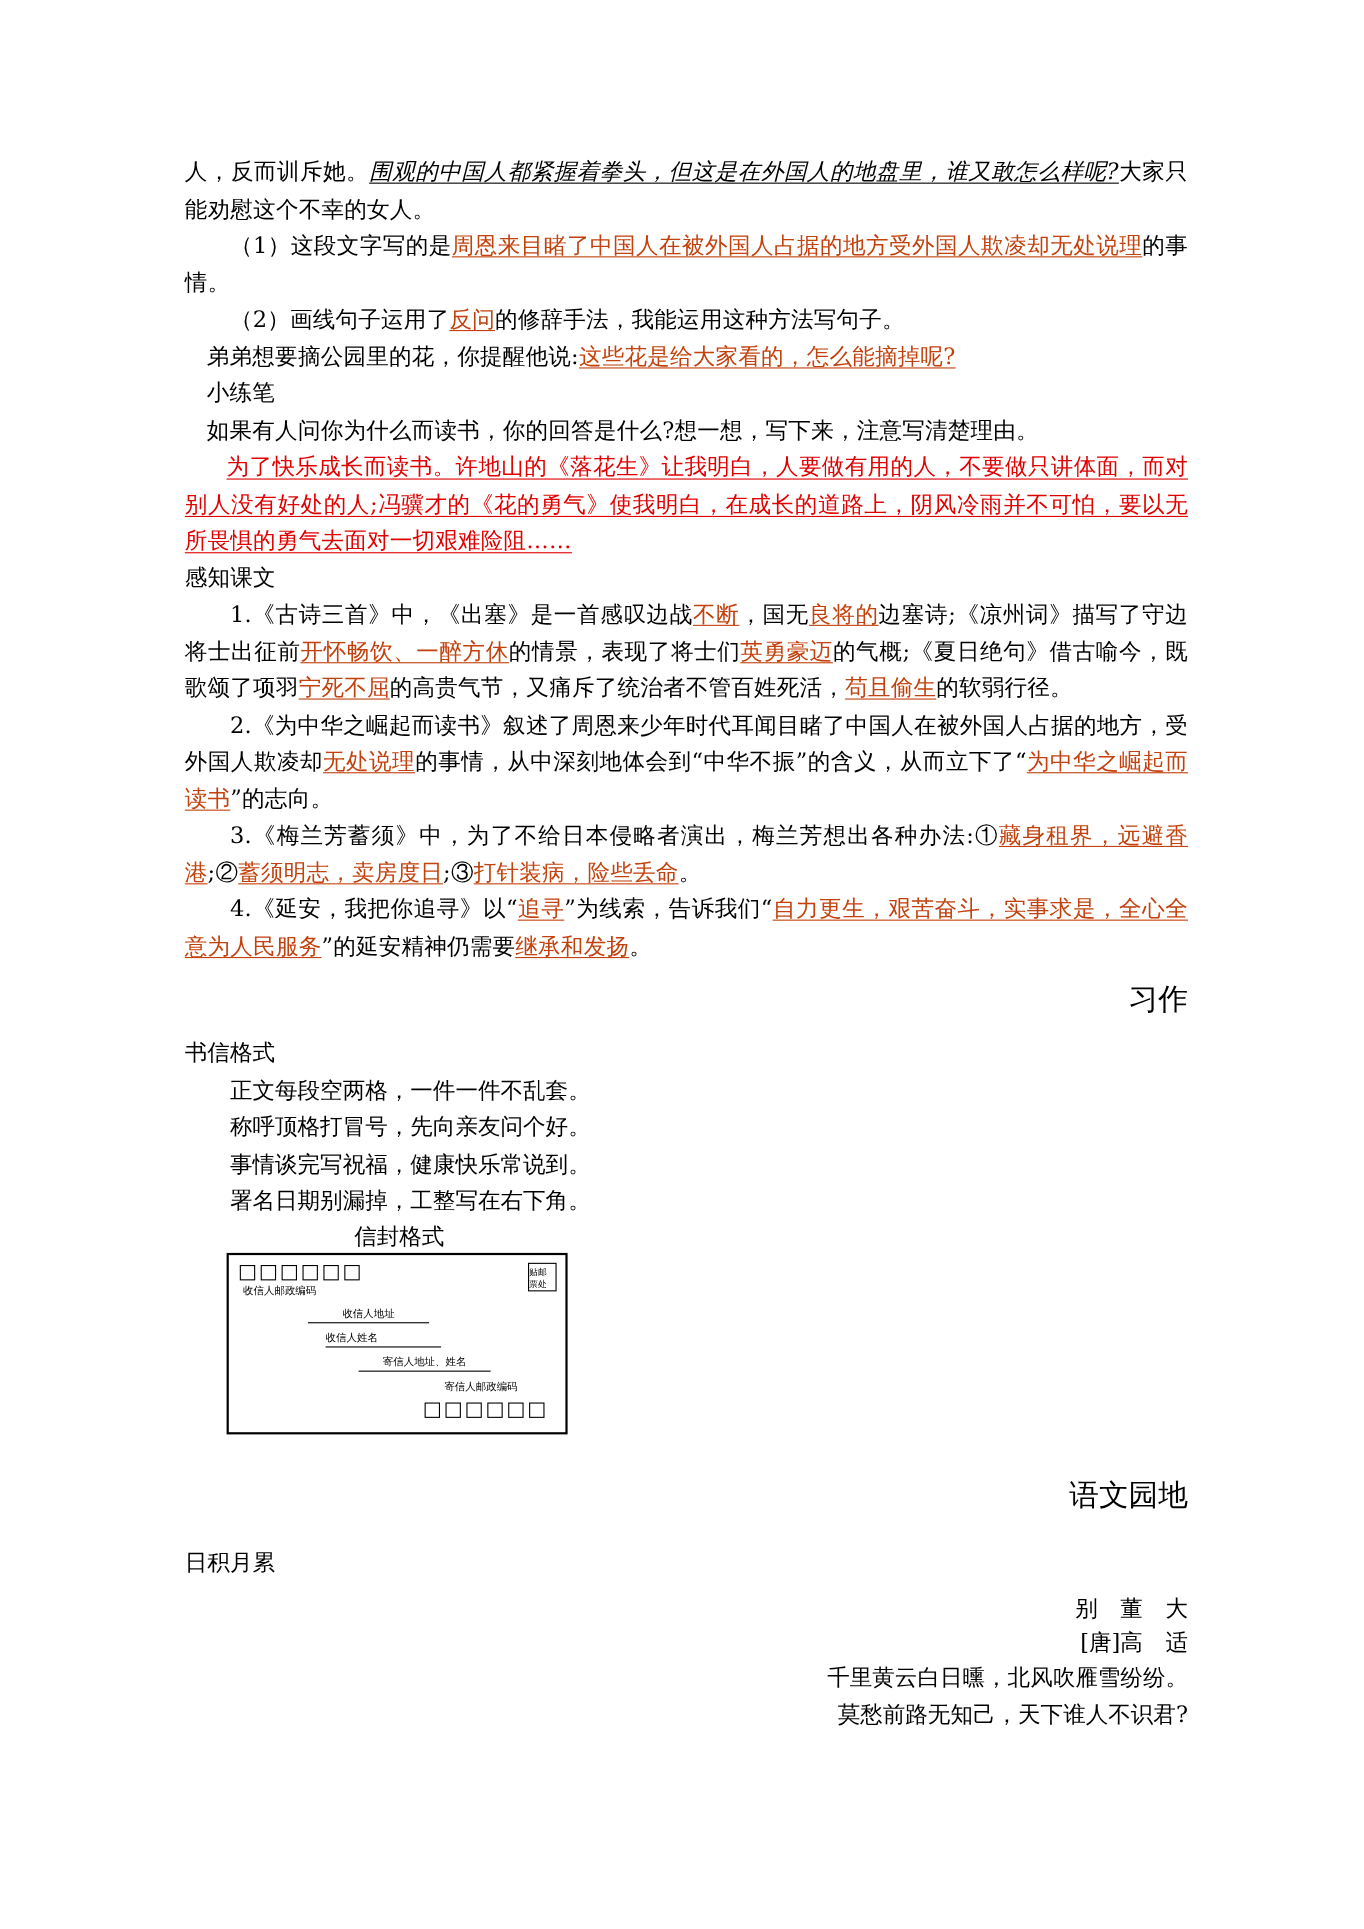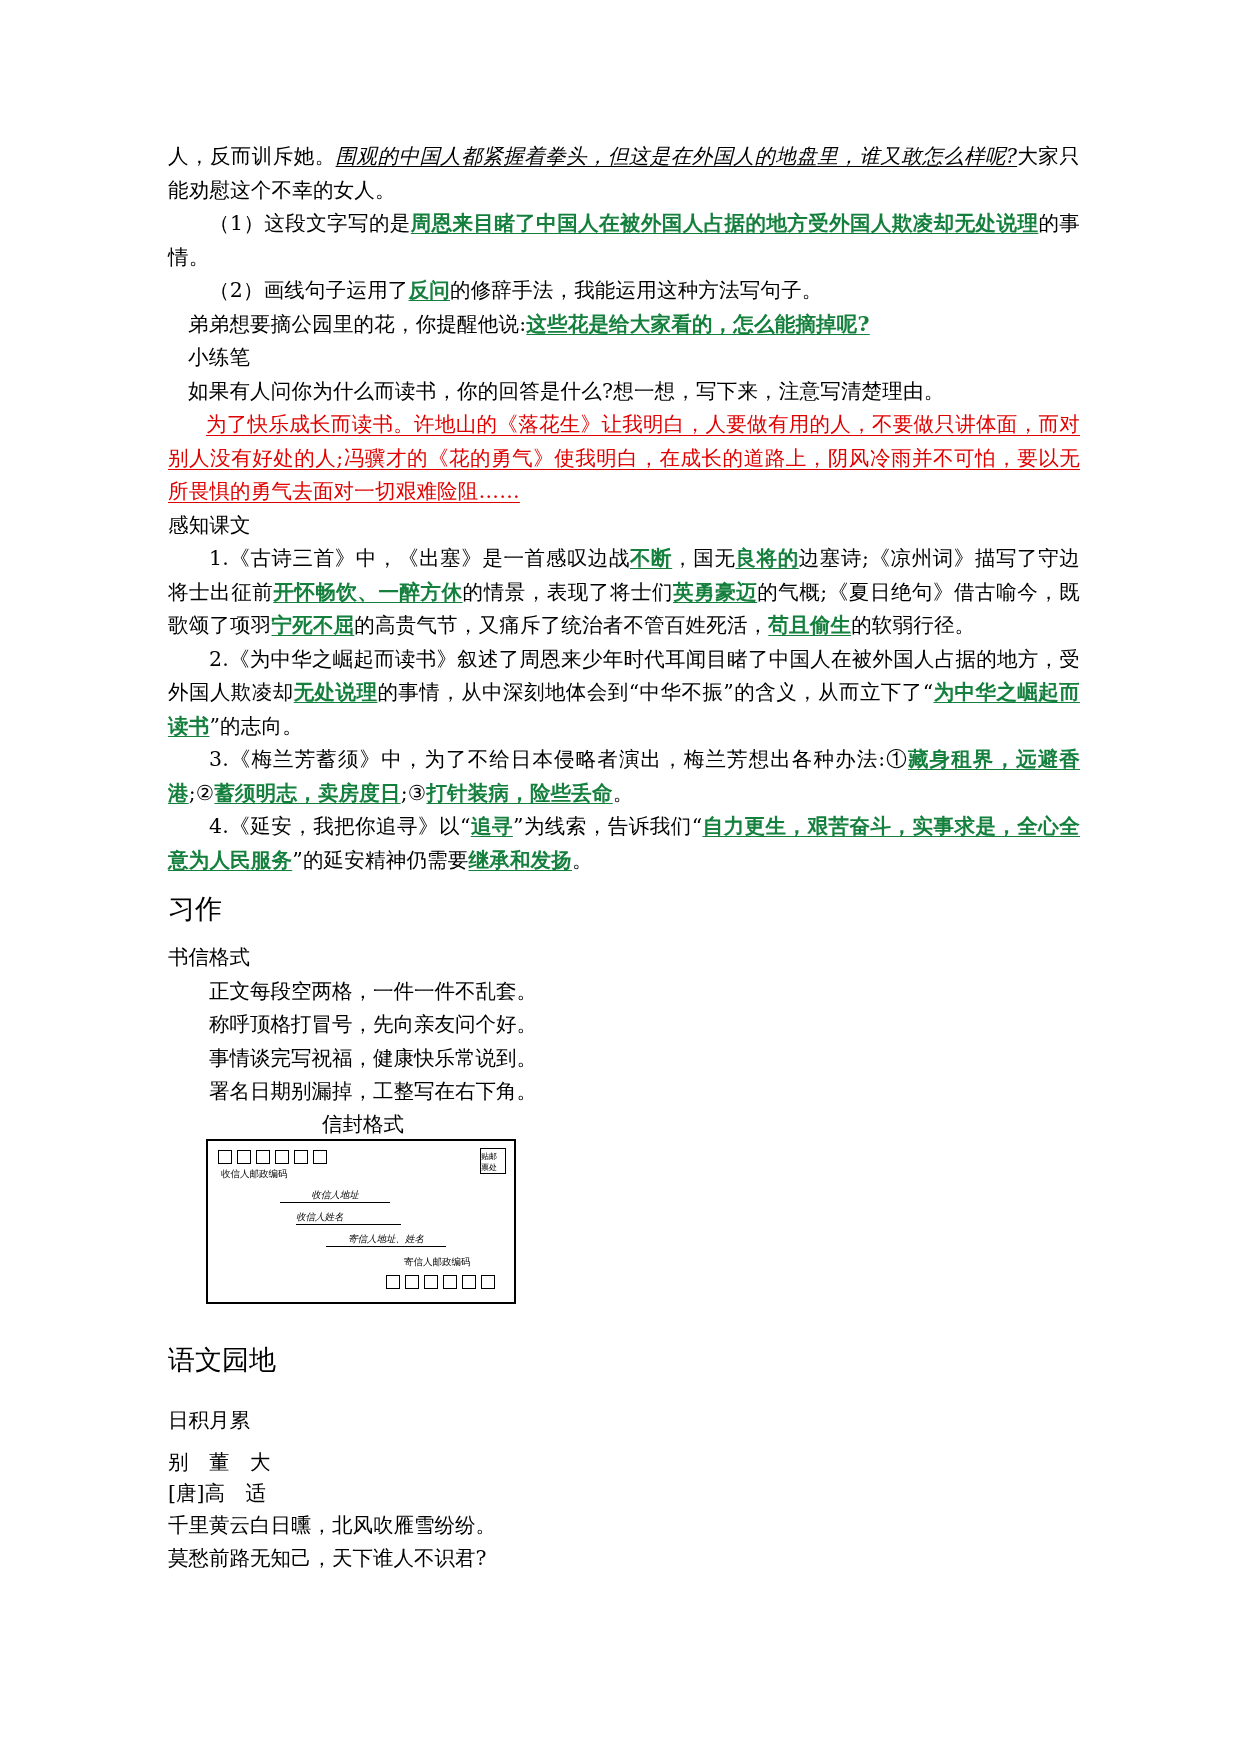--- a/index.html
+++ b/index.html
@@ -26,40 +26,39 @@
     line-height: 33.5px;
     letter-spacing: 0.2px;
     text-align: justify;
     text-justify: inter-character;
     margin: 0;
     white-space: normal;
   }
   .indent2 { text-indent: 41px; }
   .indent-nums { text-indent: 41px; }
   .ans {
-    color: #15803d;
+    color: #c2410c;
     text-decoration: underline;
     text-decoration-thickness: 1px;
     text-underline-offset: 3px;
-    font-weight: bold;
   }
   .ul {
     text-decoration: underline;
     text-decoration-thickness: 1px;
     text-underline-offset: 3px;
     font-style: italic;
   }
   .blockans {
     color: #e00000;
     text-decoration: underline;
     text-decoration-thickness: 1px;
     text-underline-offset: 4px;
   }
   .center-title {
-    text-align: left;
+    text-align: right;
     font-size: 27px;
     line-height: 44px;
     margin: 0;
   }
   .sec-label {
     font-size: 20.5px;
     line-height: 33.5px;
     margin: 0;
   }
   .poemline {
@@ -108,21 +107,20 @@
   .zip-bottom { left: 178px; top: 134px; gap: 5px; }
   .env-lbl {
     position: absolute;
     font-size: 9.5px;
     line-height: 12px;
     white-space: nowrap;
   }
   .env-lbl.underlined {
     border-bottom: 1.6px solid #000;
     padding-bottom: 1px;
-    font-style: italic;
   }
   .lbl-recip-zip { left: 13px; top: 27px; }
   .lbl-recip-addr { left: 72px; top: 48px; width: 110px; text-align: center; }
   .lbl-recip-name { left: 88px; top: 70px; width: 105px; }
   .lbl-sender { left: 118px; top: 92px; width: 120px; text-align: center; }
   .lbl-sender-zip { left: 196px; top: 115px; }
   .stampbox {
     position: absolute;
     right: 8px;
     top: 7px;

